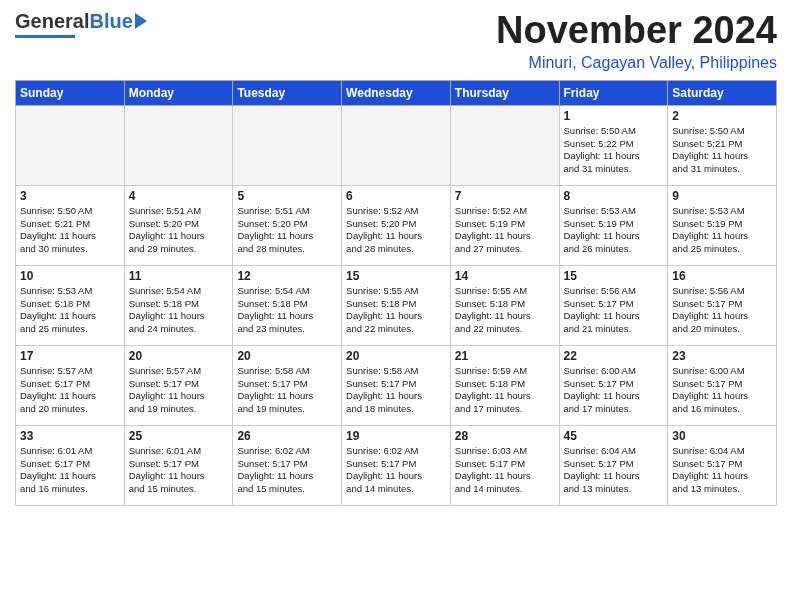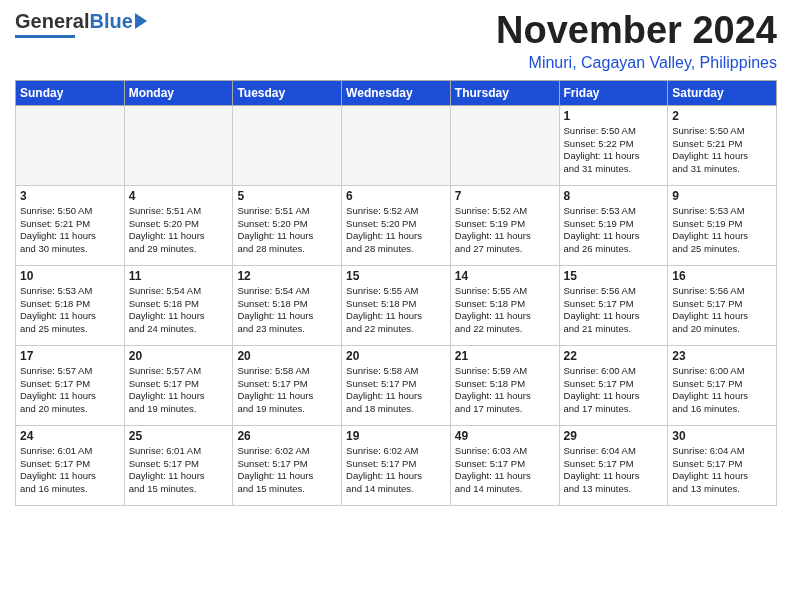--- a/index.html
+++ b/index.html
@@ -297,21 +297,21 @@
         <td>
           <div class="day-num">23</div>
           <div class="day-info" style="white-space: pre-line;">Sunrise: 6:00 AM
 Sunset: 5:17 PM
 Daylight: 11 hours
 and 16 minutes.</div>
         </td>
       </tr>
       <tr>
         <td>
-          <div class="day-num">24</div>
+          <div class="day-num">33</div>
           <div class="day-info" style="white-space: pre-line;">Sunrise: 6:01 AM
 Sunset: 5:17 PM
 Daylight: 11 hours
 and 16 minutes.</div>
         </td>
         <td>
           <div class="day-num">25</div>
           <div class="day-info" style="white-space: pre-line;">Sunrise: 6:01 AM
 Sunset: 5:17 PM
 Daylight: 11 hours
@@ -325,28 +325,28 @@
 and 15 minutes.</div>
         </td>
         <td>
           <div class="day-num">19</div>
           <div class="day-info" style="white-space: pre-line;">Sunrise: 6:02 AM
 Sunset: 5:17 PM
 Daylight: 11 hours
 and 14 minutes.</div>
         </td>
         <td>
-          <div class="day-num">49</div>
+          <div class="day-num">28</div>
           <div class="day-info" style="white-space: pre-line;">Sunrise: 6:03 AM
 Sunset: 5:17 PM
 Daylight: 11 hours
 and 14 minutes.</div>
         </td>
         <td>
-          <div class="day-num">29</div>
+          <div class="day-num">45</div>
           <div class="day-info" style="white-space: pre-line;">Sunrise: 6:04 AM
 Sunset: 5:17 PM
 Daylight: 11 hours
 and 13 minutes.</div>
         </td>
         <td>
           <div class="day-num">30</div>
           <div class="day-info" style="white-space: pre-line;">Sunrise: 6:04 AM
 Sunset: 5:17 PM
 Daylight: 11 hours

